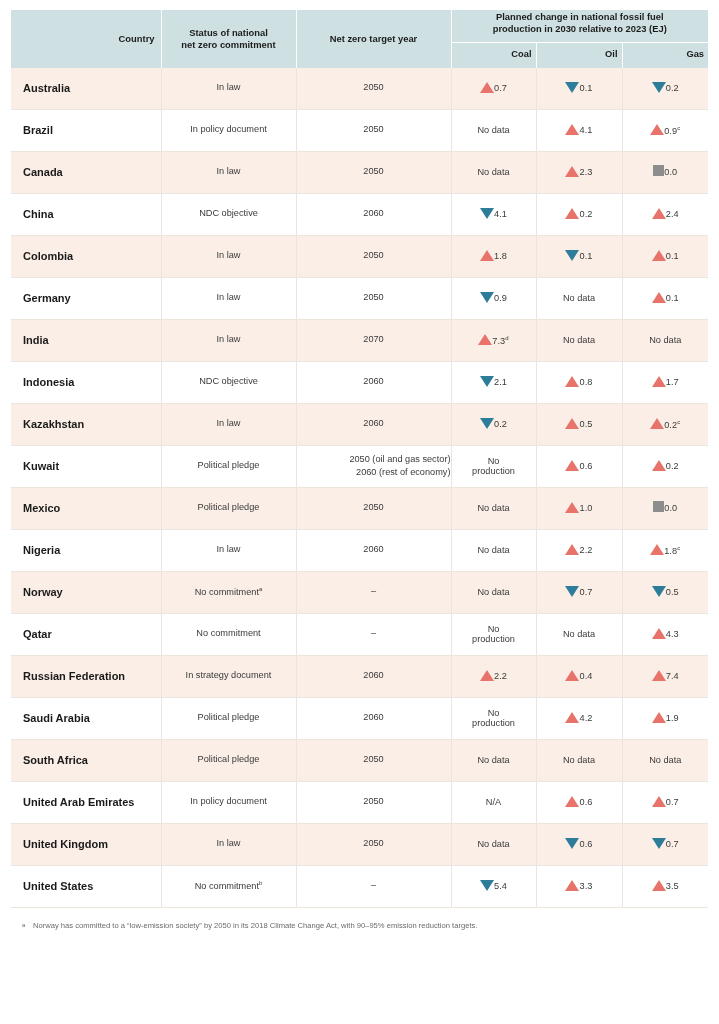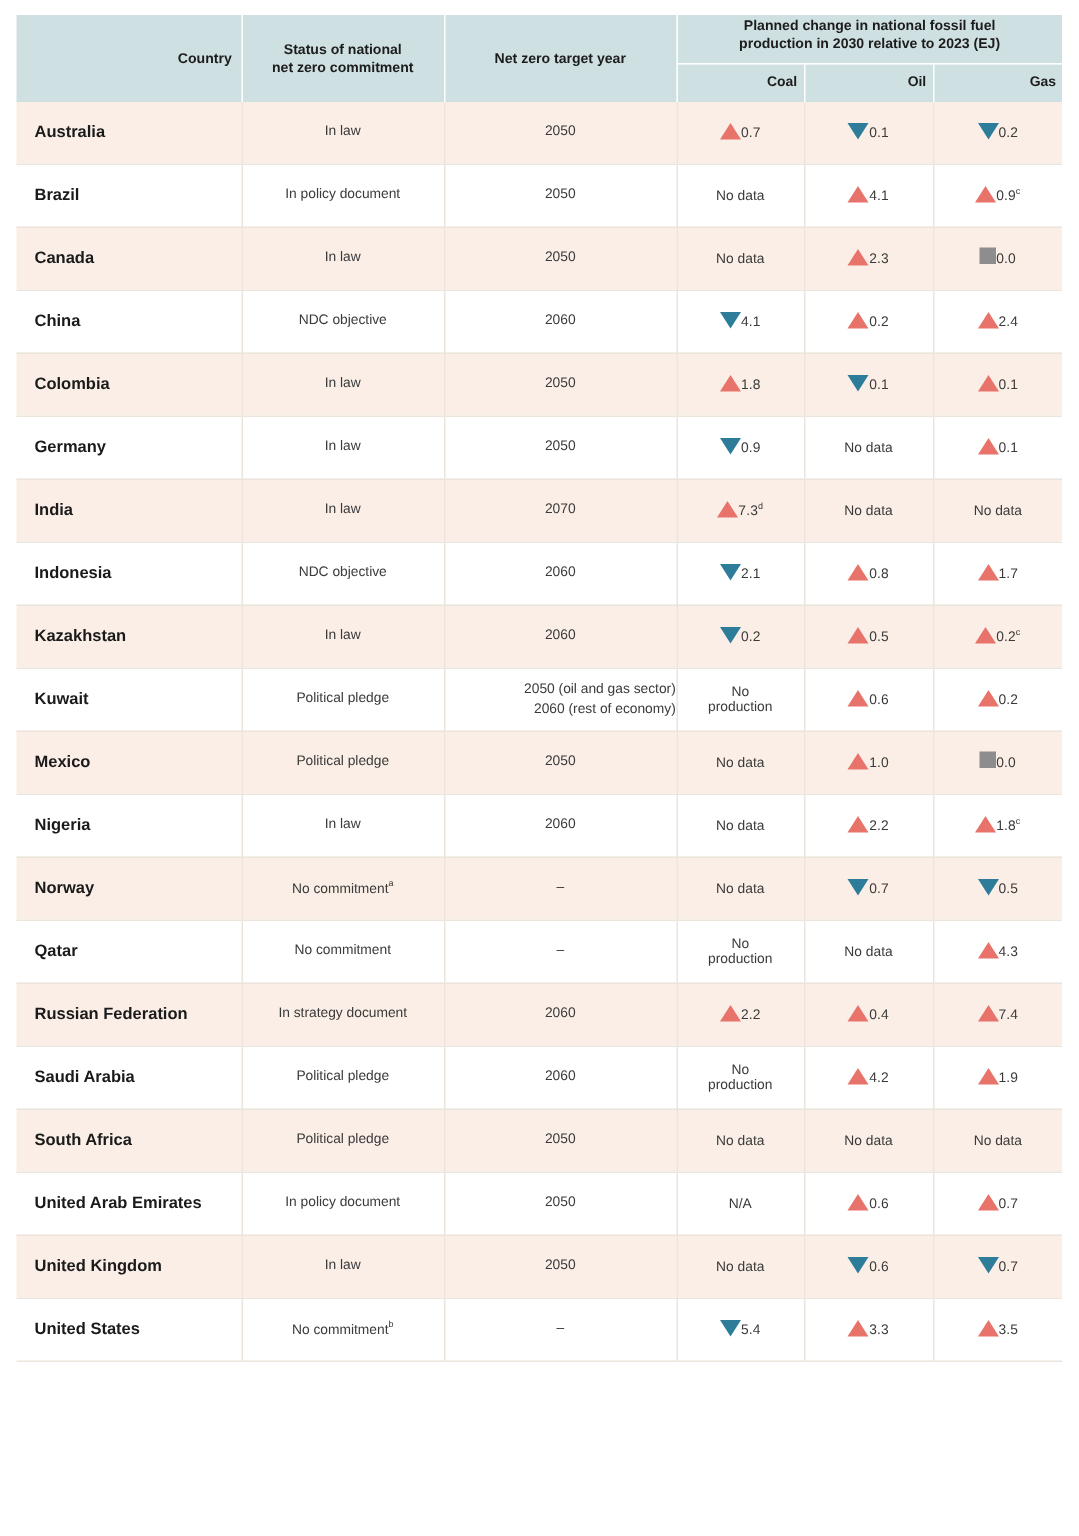--- a/index.html
+++ b/index.html
@@ -638,15 +638,19 @@
             <div class="cellstack">
               <div class="marker tri up"></div>
               <span class="val">3.5</span>
             </div>
           </td>
         </tr>
       </tbody>
   </table>
 
   <div class="notes" id="notes">
+      <div class="note">
+        <span class="mk">a</span>
+        <span>Norway has committed to a “low-emission society” by 2050 in its 2018 Climate Change Act, with 90–95% emission reduction targets.</span>
+      </div>
     </div>
 
 </div>
 
 </body></html>

